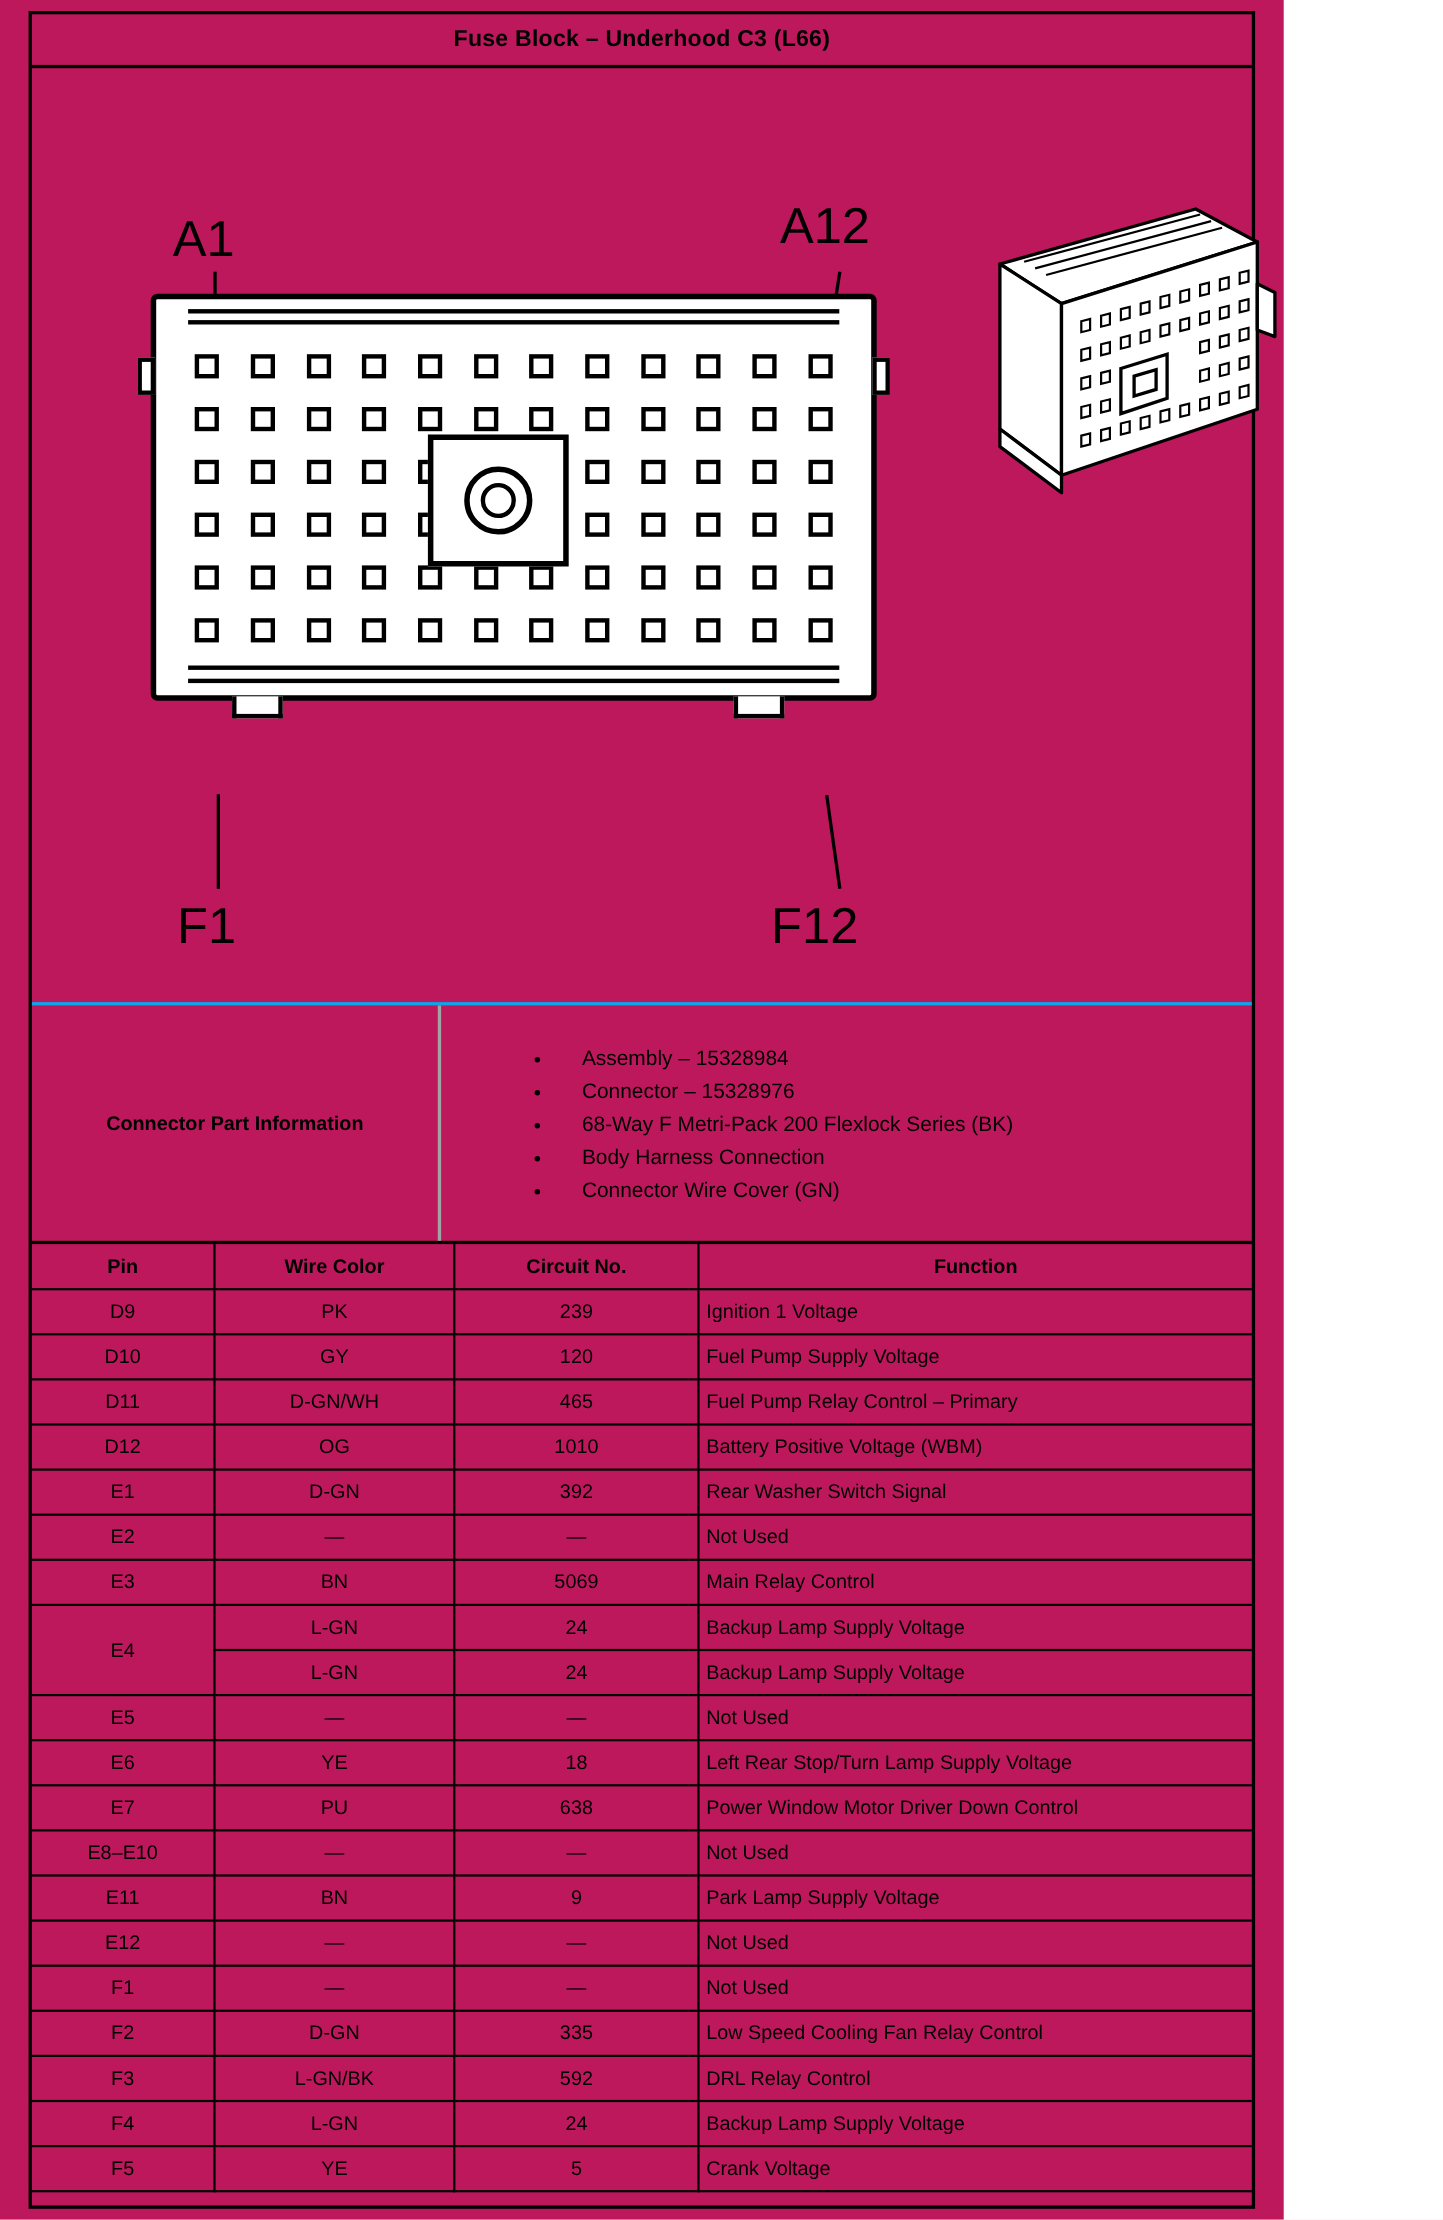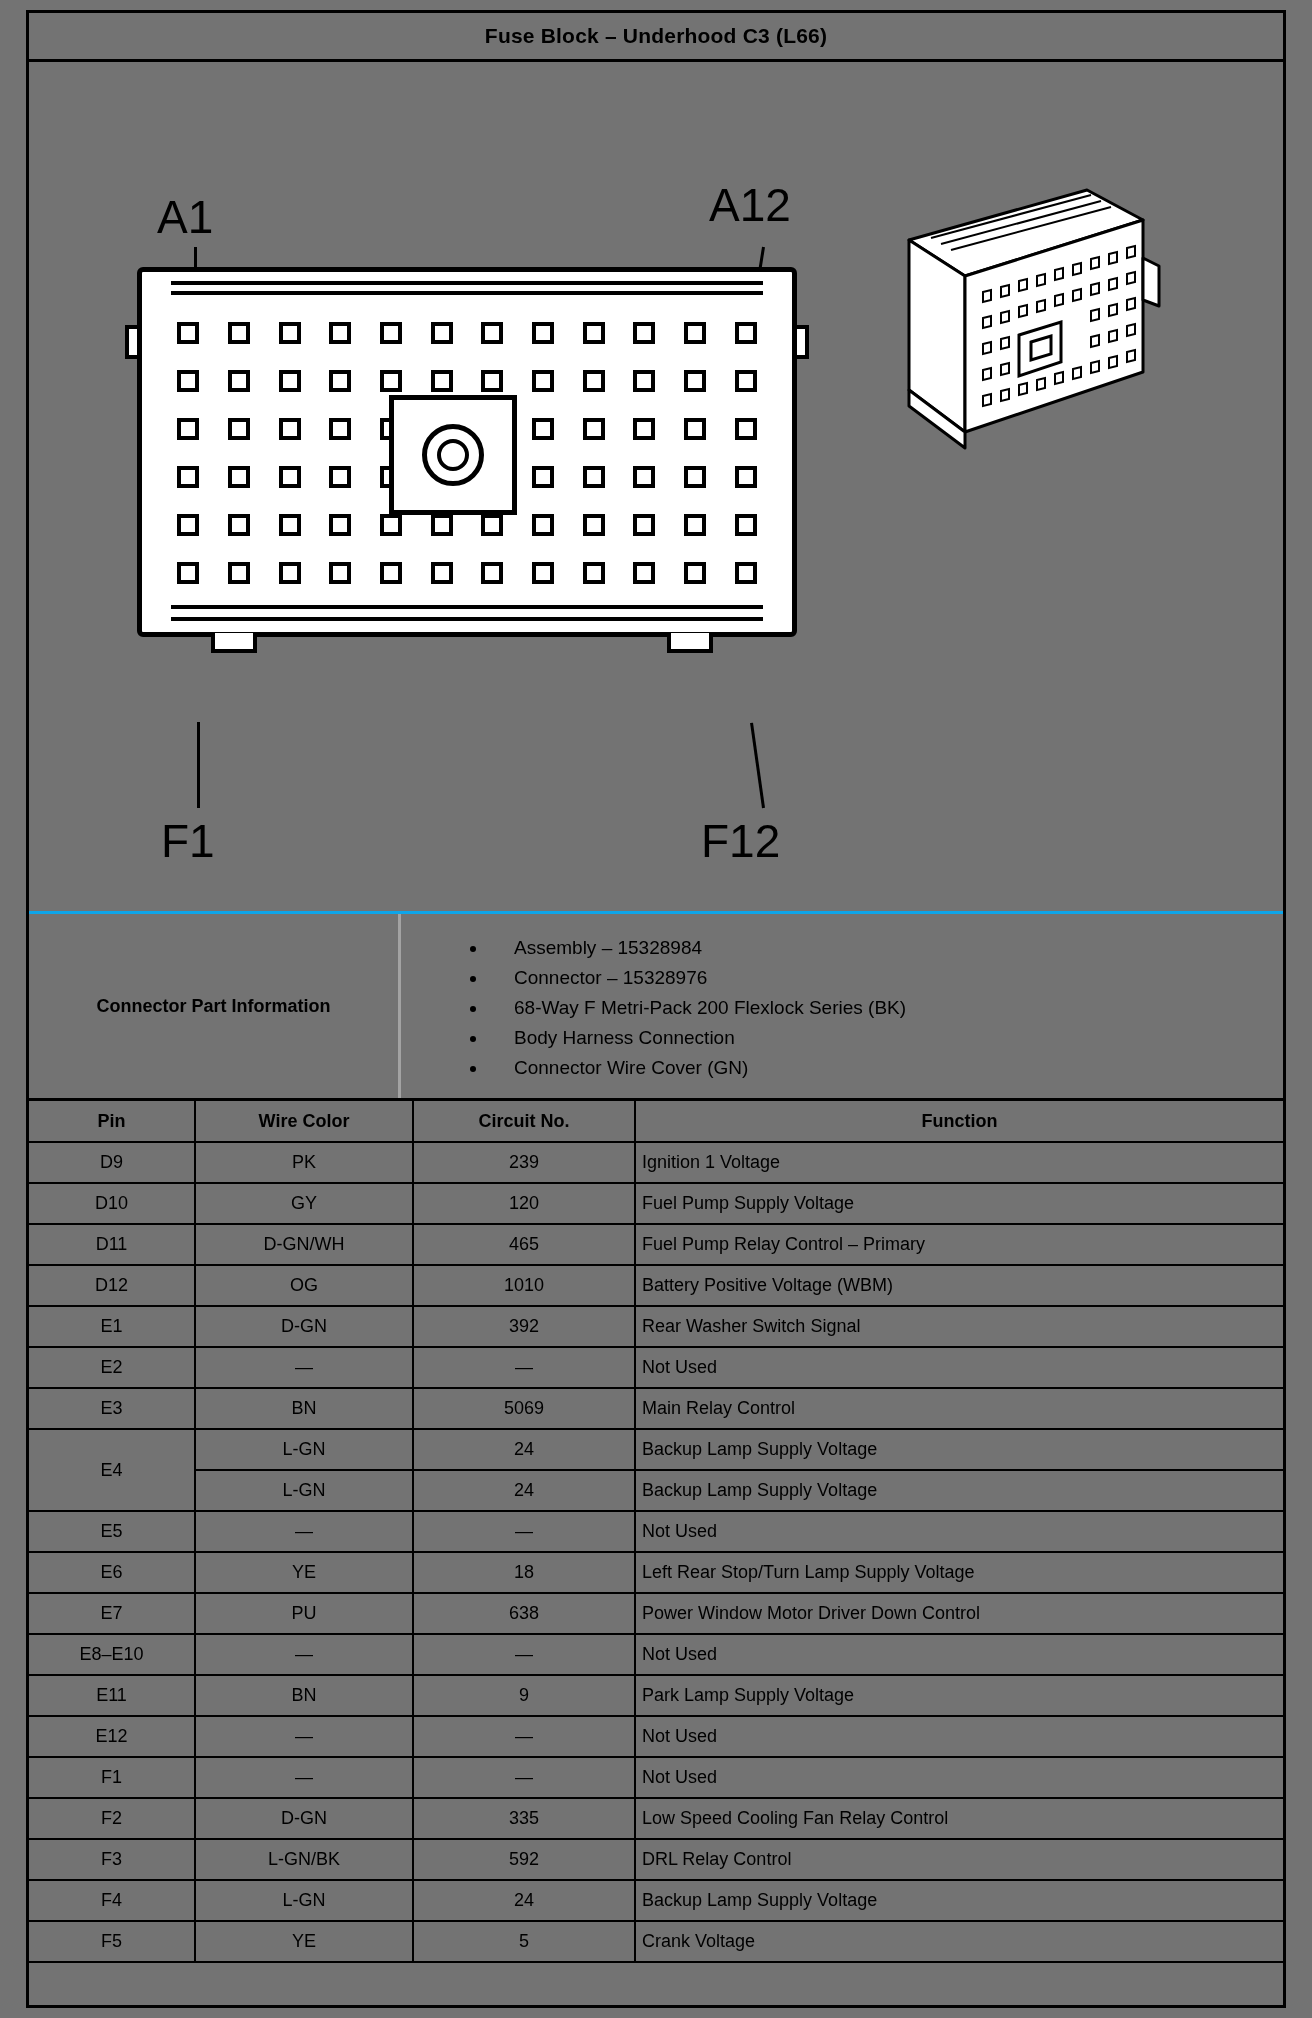--- a/index.html
+++ b/index.html
@@ -5,25 +5,25 @@
   html, body {
     margin: 0;
     padding: 0;
     background: #ffffff;
   }
   body {
     font-family: "Liberation Sans", sans-serif;
     color: #000000;
   }
   .page {
-    width: 1312px;
+    width: 1167px;
     height: 2018px;
     position: relative;
     box-sizing: border-box;
-    background: #737373;
+    background: #be185d;
     padding: 10px 26px 10px 26px;
   }
   .sheet {
     border: 3px solid #000;
     width: 100%;
     height: 100%;
     box-sizing: border-box;
     position: relative;
     display: flex;
     flex-direction: column;
@@ -173,21 +173,21 @@
     font-weight: bold;
     font-size: 18px;
     box-sizing: border-box;
   }
   .partinfo-list {
     flex: 1;
     padding: 18px 0 14px 64px;
     box-sizing: border-box;
   }
   .partinfo-list ul {
-    margin: 1px;
+    margin: 16px;
     padding: 0 0 0 22px;
     list-style: disc;
   }
   .partinfo-list li {
     font-size: 19px;
     line-height: 30px;
     padding-left: 26px;
   }
   
   table.pins {

